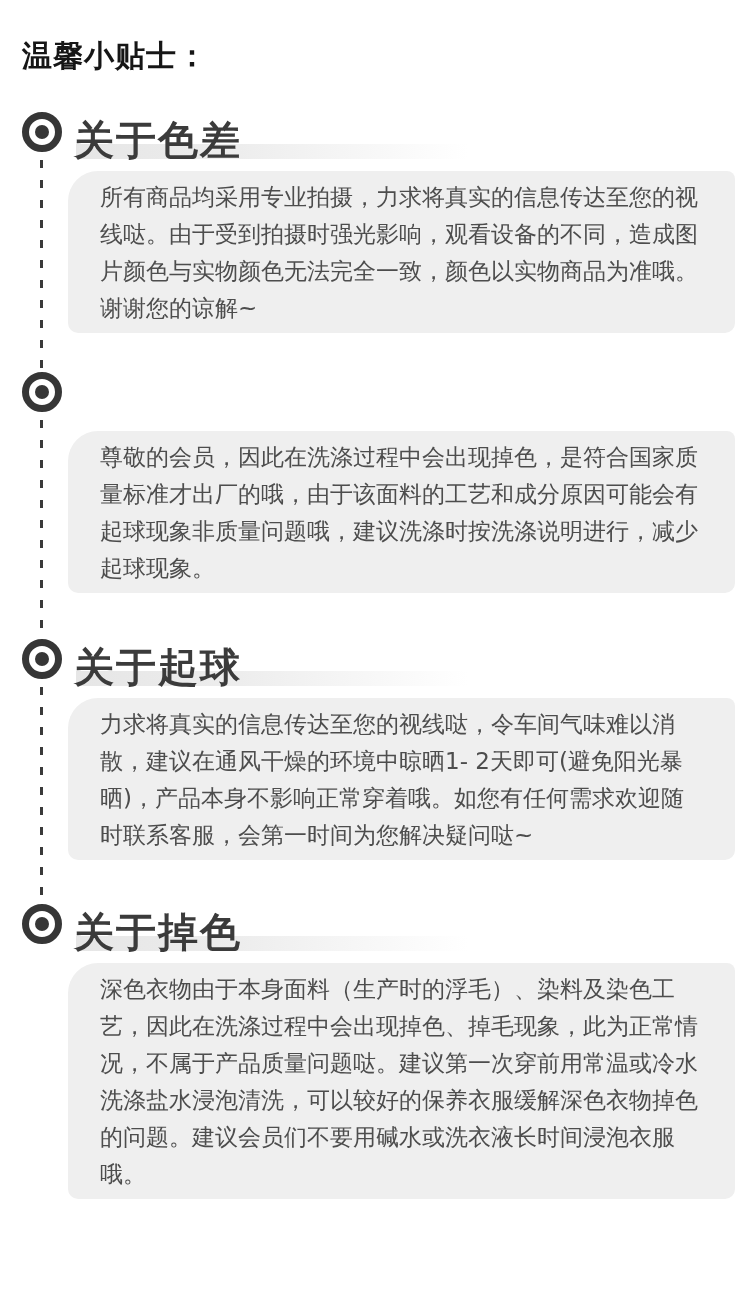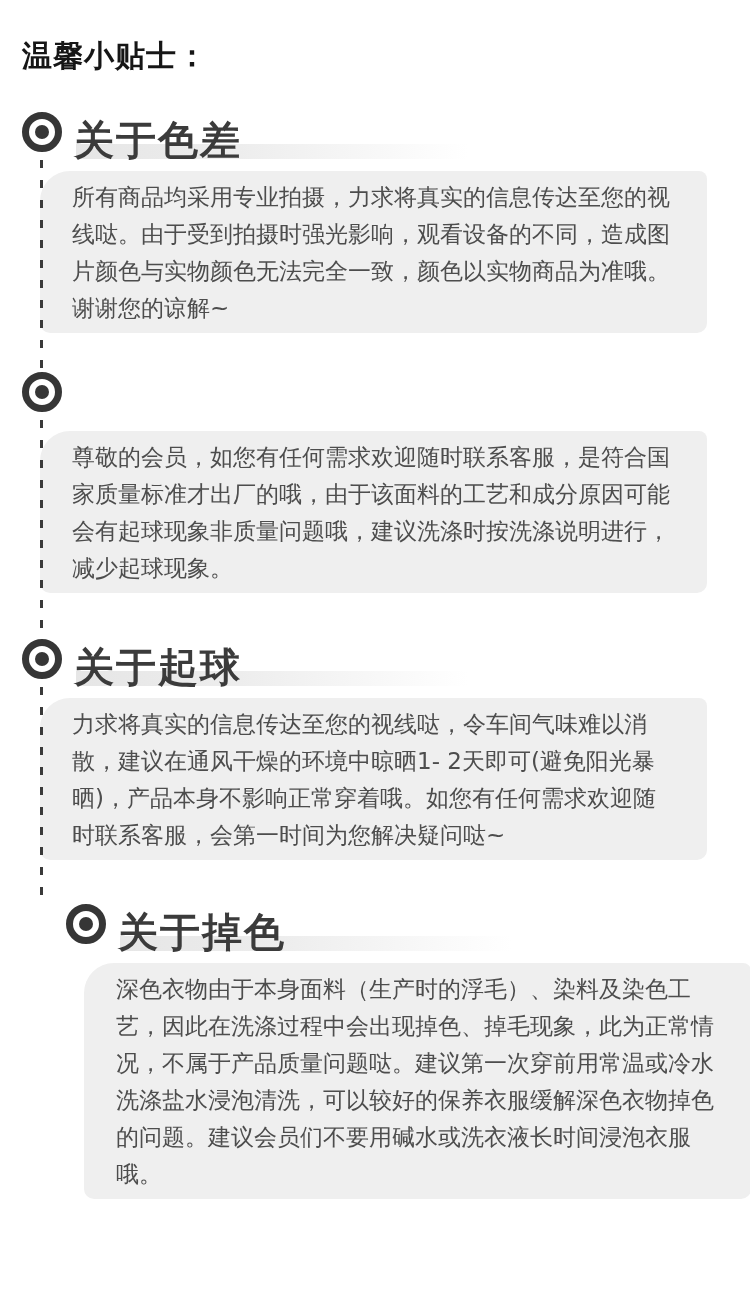--- a/index.html
+++ b/index.html
@@ -15,21 +15,21 @@
     padding-top: 38px;
     font-size: 30px;
     line-height: 36px;
     font-weight: bold;
     color: #161616;
     letter-spacing: 1px;
   }
   .tip { position: relative; margin-top: 37px; }
   .tip.s1 { margin-top: 36px; }
   .tip.s3 { margin-top: 44px; }
-  .tip.s4 { margin-top: 42px; padding-left: 44px; }
+  .tip.s4 { margin-top: 42px; }
 
   .tip-head {
     display: flex;
     align-items: center;
     height: 44px;
     padding-left: 22px;
   }
   .bullseye {
     flex: 0 0 auto;
     width: 40px;
@@ -76,21 +76,21 @@
     position: absolute;
     left: 40px;
     top: 50px;
     bottom: -36px;
     width: 3px;
     background: repeating-linear-gradient(to bottom, #3a3a3a 0 8px, transparent 8px 20px);
     z-index: 1;
   }
   .tip-box {
     width: 667px;
-    margin: 17px 0 0 40px;
+    margin: 17px 0 0 68px;
     box-sizing: border-box;
     background: #efefef;
     border-radius: 30px 8px 10px 10px;
     padding: 8px 30px 6px 32px;
   }
   .tip-box p {
     margin: 0;
     font-size: 23px;
     line-height: 37px;
     color: #4d4d4d;
@@ -115,21 +115,21 @@
   </div>
 </section>
 
 <section class="tip s2 has-connector">
   <div class="tip-head">
     <span class="bullseye">
         <span class="dot"></span>
       </span>
   </div>
   <div class="tip-box">
-    <p>尊敬的会员，如您有任何需求欢迎随时联系客服，是符合国家质量标准才出厂的哦，由于该面料的工艺和成分原因可能会有起球现象非质量问题哦，建议洗涤时按洗涤说明进行，减少起球现象。</p>
+    <p>尊敬的会员，因此在洗涤过程中会出现掉色，是符合国家质量标准才出厂的哦，由于该面料的工艺和成分原因可能会有起球现象非质量问题哦，建议洗涤时按洗涤说明进行，减少起球现象。</p>
   </div>
 </section>
 
 <section class="tip s3 has-connector">
   <div class="tip-head">
     <span class="bullseye">
         <span class="dot"></span>
       </span>
     <h2 class="tip-heading">关于起球</h2>
   </div>

